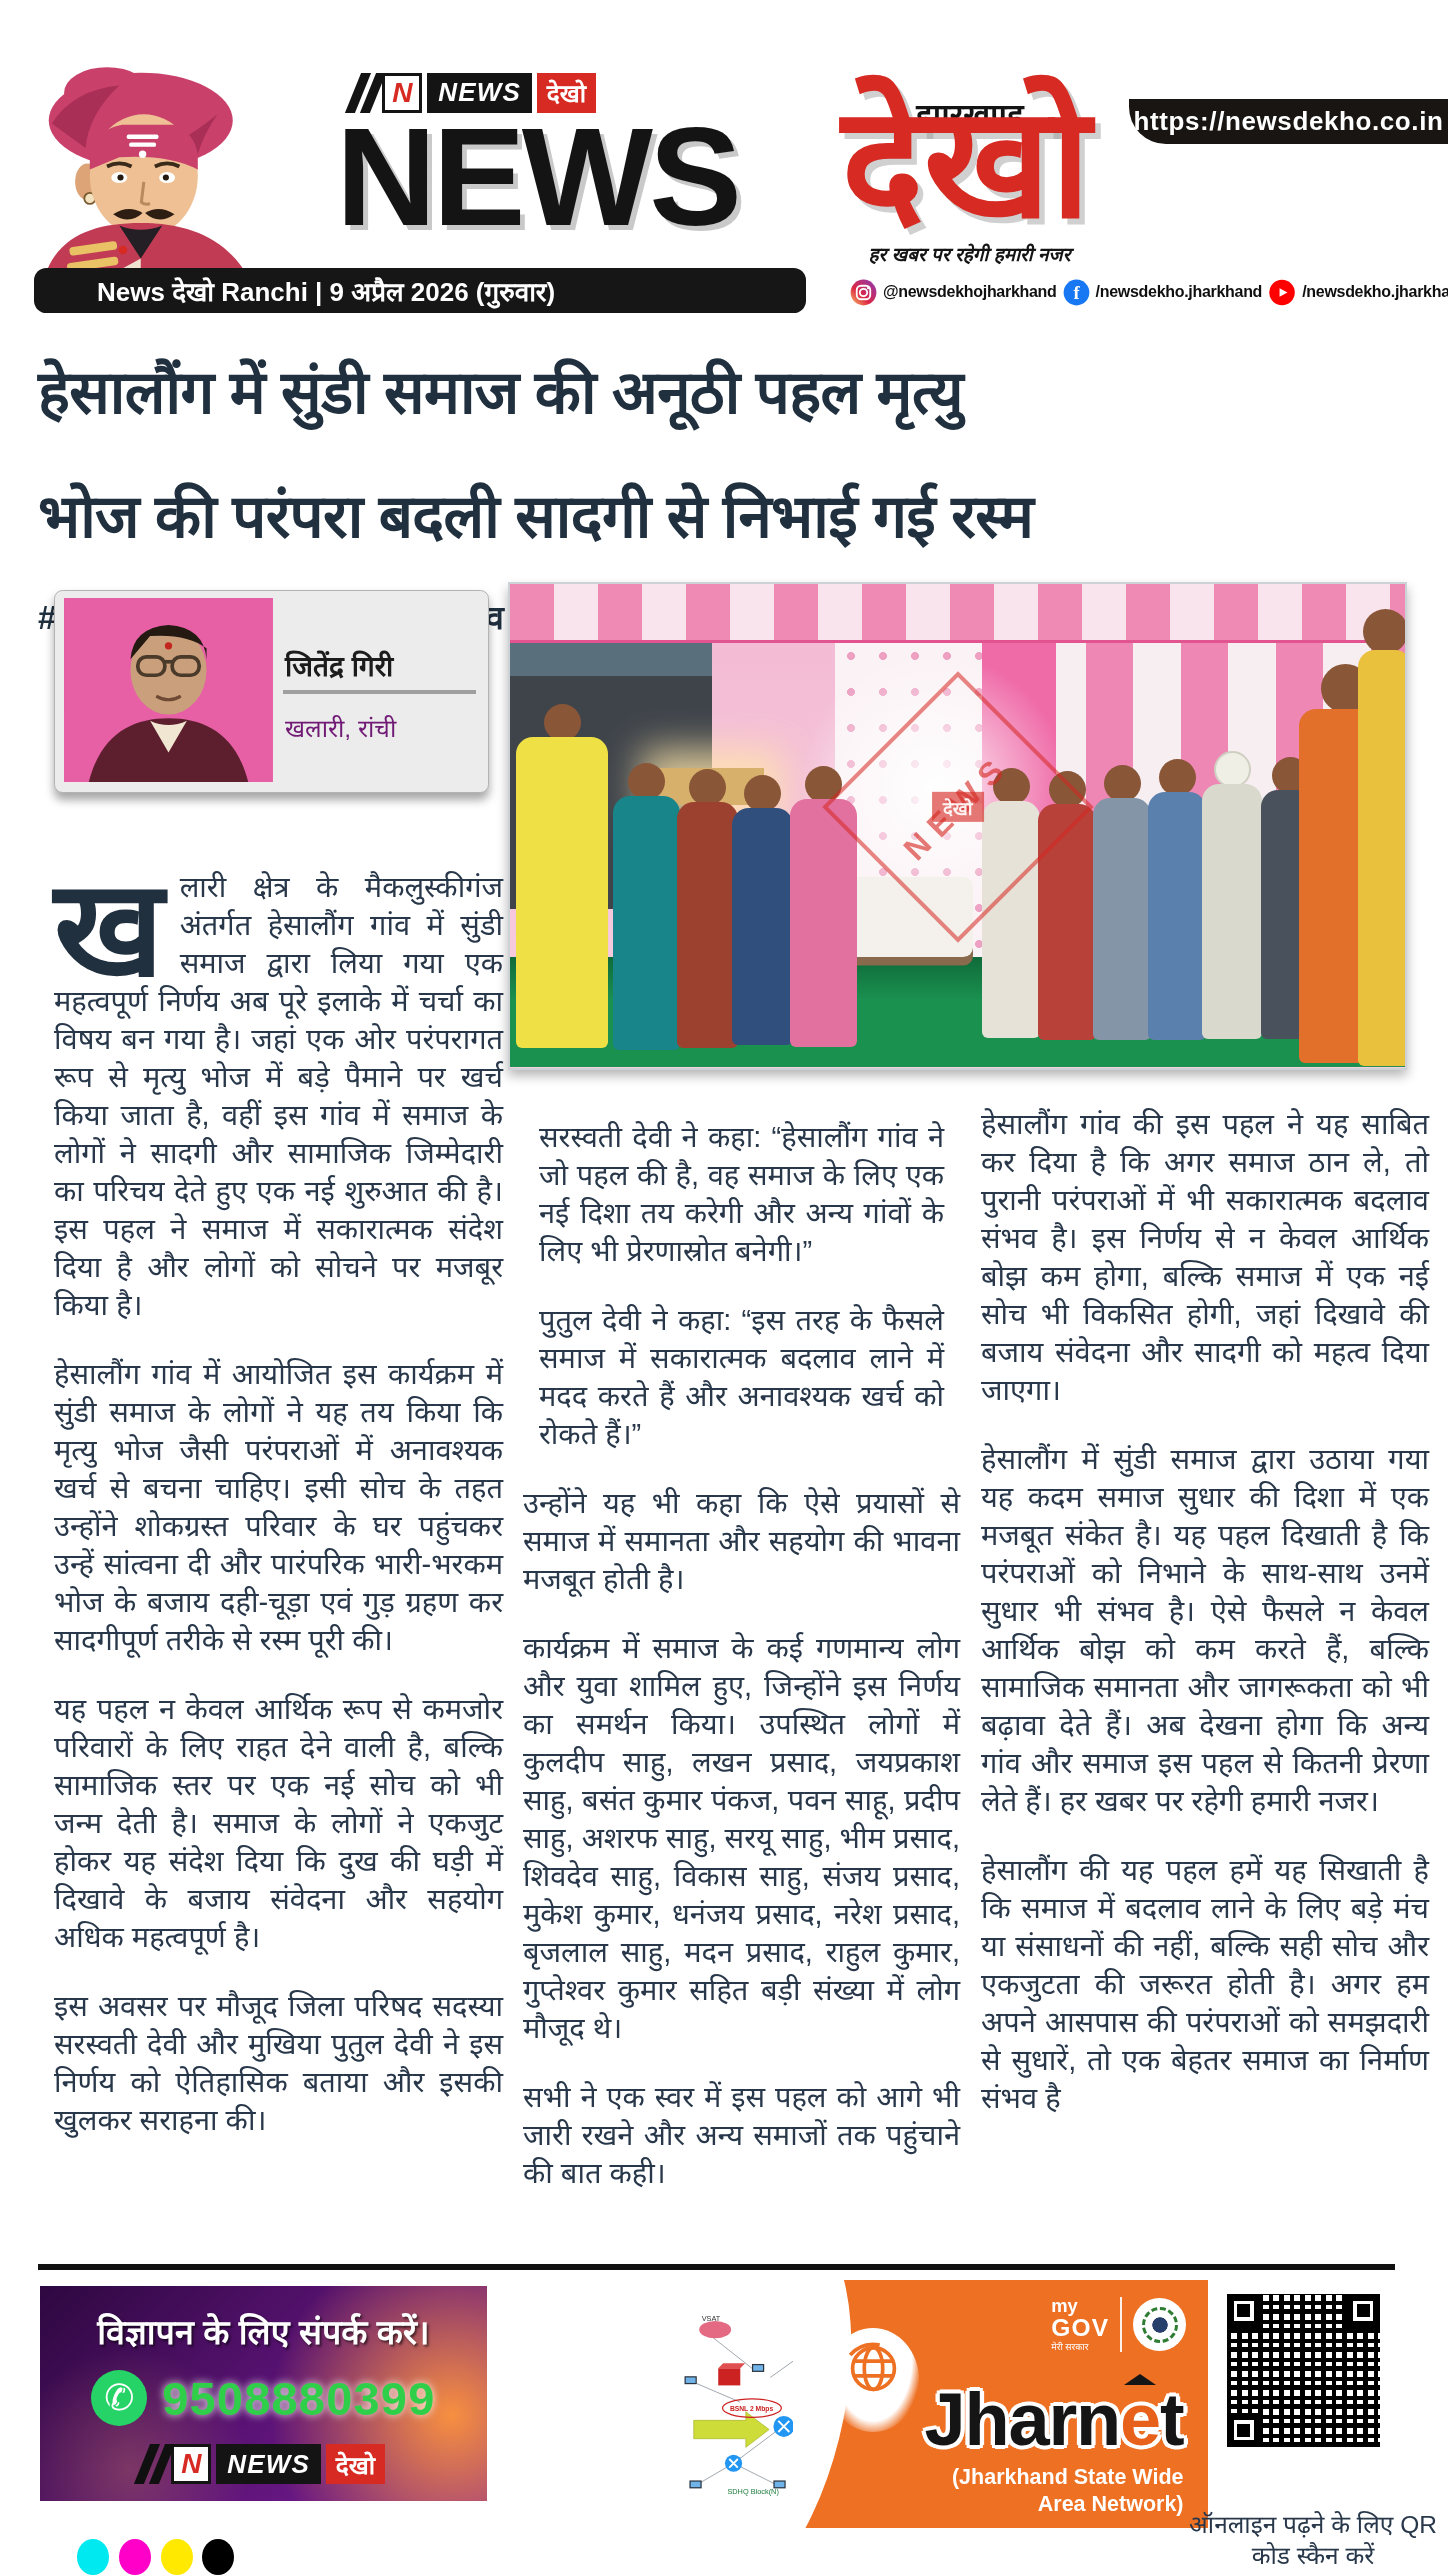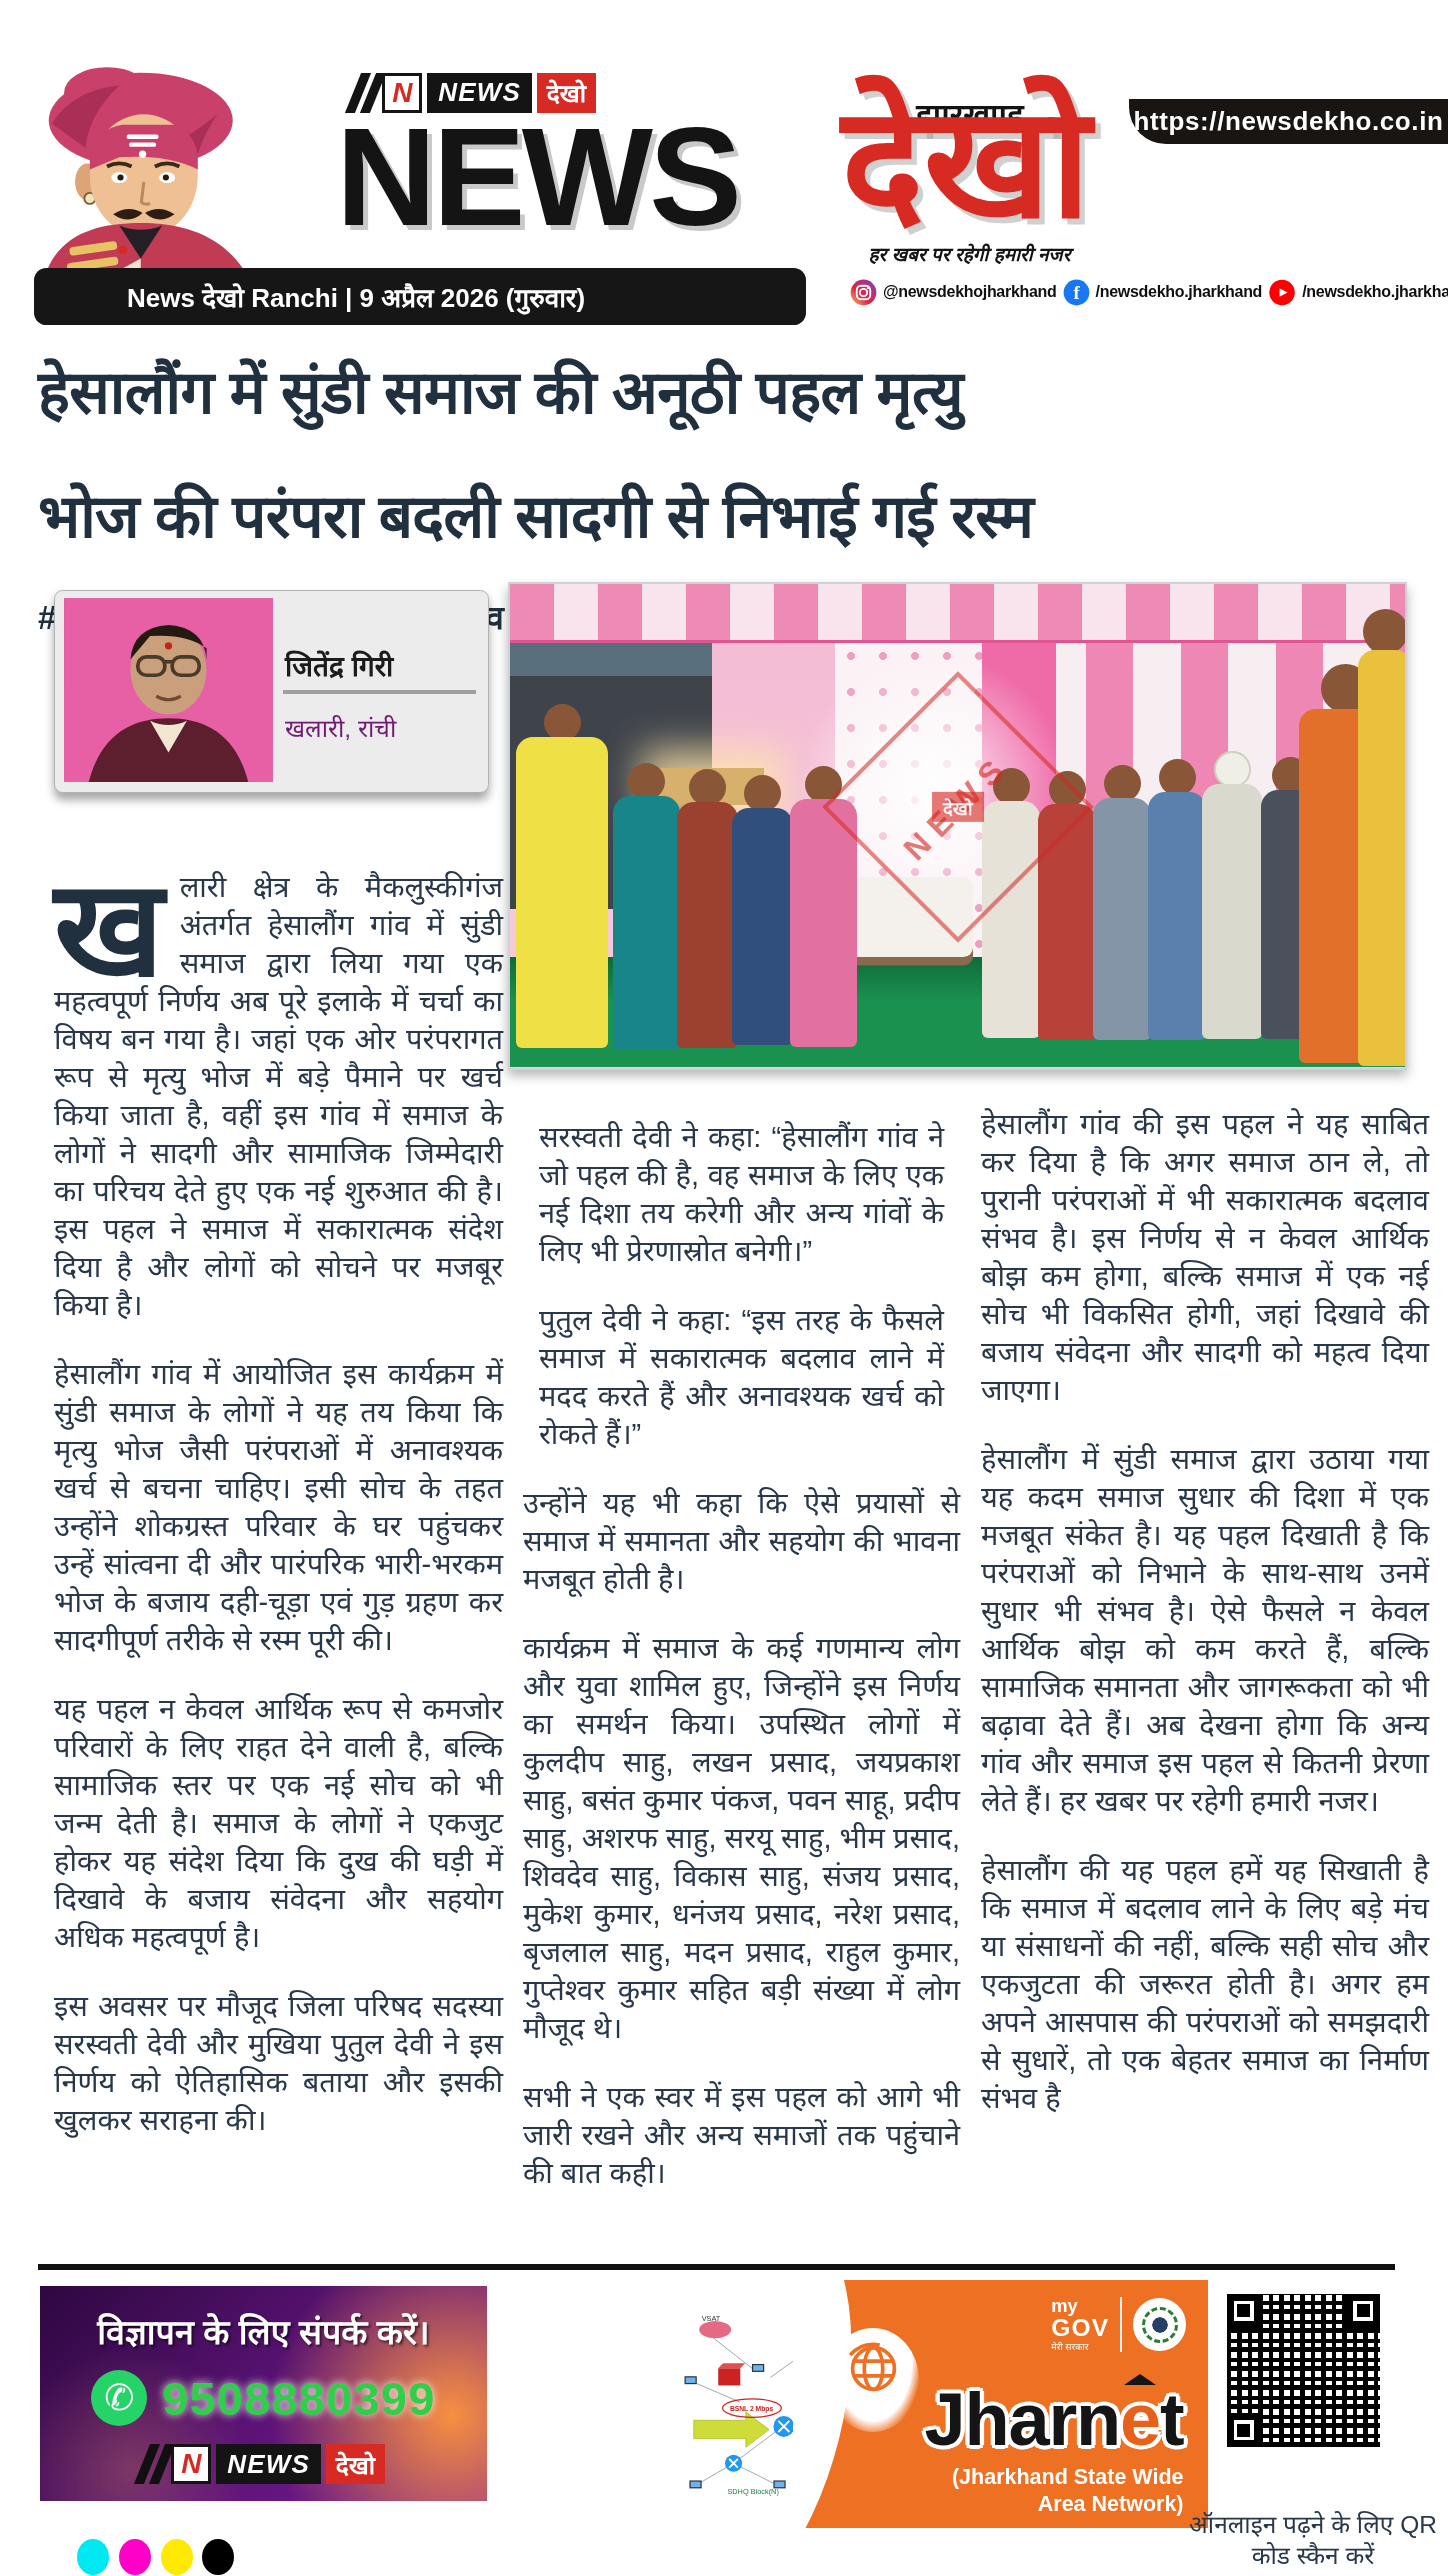--- a/index.html
+++ b/index.html
@@ -22,22 +22,22 @@
     display:flex;align-items:center;padding:0 9.8px;}
 
   .big-news{left:336px;top:103px;width:466px;font-size:139px;line-height:147px;font-weight:900;
     letter-spacing:-3.7px;color:#141414;text-shadow:4.9px 4.9px 0 #c9c9c9;}
   .region{left:798px;top:92px;width:344px;text-align:center;font-size:33px;font-weight:800;color:#141414;}
   .big-dekho{left:776px;top:80px;width:380px;text-align:center;font-size:155px;line-height:166px;
     font-weight:900;color:#d62a22;text-shadow:5.5px 5.5px 0 rgba(150,150,150,.45);}
   .tagline{left:816px;top:241px;width:307px;text-align:center;font-size:19px;font-weight:800;
     font-style:italic;color:#141414;}
 
-  .date-bar{left:34px;top:268px;width:772px;height:57px;background:#161616;border-radius:12.3px;
-    display:flex;align-items:center;padding-left:93px;box-sizing:border-box;}
+  .date-bar{left:34px;top:268px;width:772px;height:45px;background:#161616;border-radius:12.3px;
+    display:flex;align-items:center;padding-left:63px;box-sizing:border-box;}
   .date-bar span{color:#fff;font-size:26px;font-weight:bold;}
 
   .social-row{left:850px;top:275px;width:592px;height:34px;display:flex;align-items:center;gap:6.1px;}
   .social-item{display:flex;align-items:center;gap:6px;}
   .social-item b{font-size:16px;color:#101010;letter-spacing:-0.3px;}
 
   
   .headline{left:38px;top:331px;width:1378px;font-weight:800;color:#20303f;}
   .headline div{white-space:nowrap;font-size:60px;line-height:124px;letter-spacing:-0.6px;}
   .subheadline{left:38px;top:594px;width:1378px;font-size:33px;font-weight:bold;color:#20303f;white-space:nowrap;}

